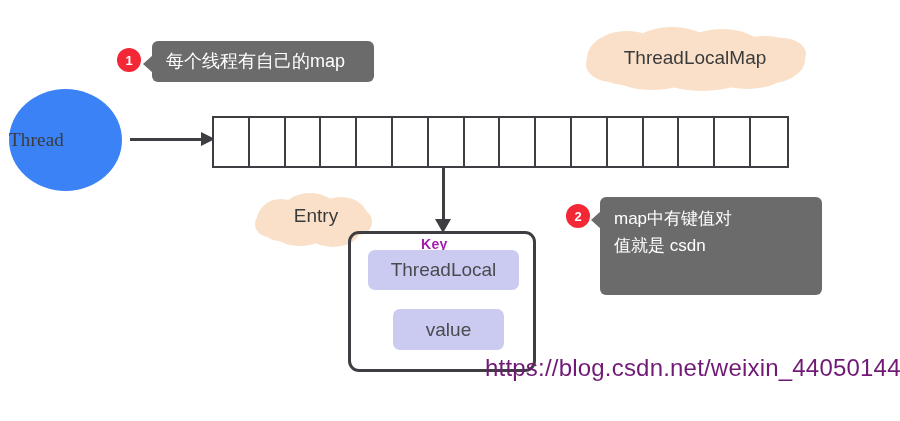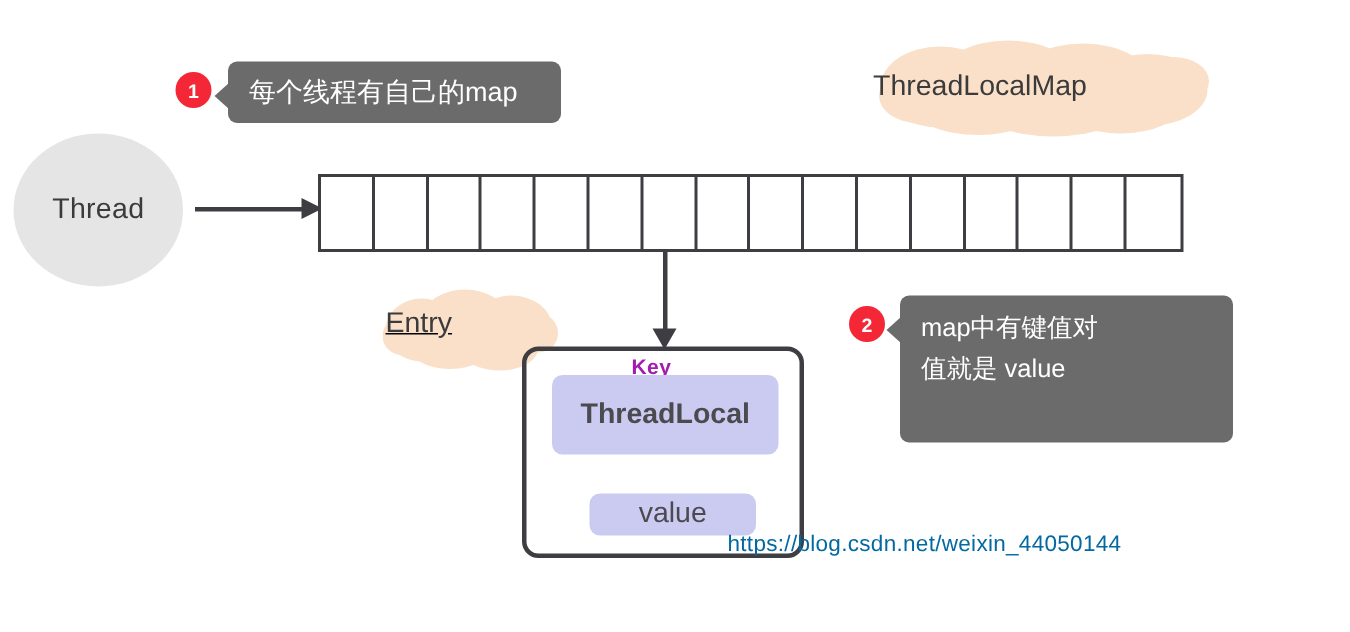--- a/index.html
+++ b/index.html
@@ -19,24 +19,25 @@
   }
 
   
   .thread-circle {
     position: absolute;
     left: 9px;
     top: 89px;
     width: 113px;
     height: 102px;
     border-radius: 50%;
-    background: #e5e5e5;
+    background: #3b82f6;
     display: flex;
     align-items: center;
-    justify-content: center;
+    justify-content: flex-start;
+    font-family: Liberation Serif, serif;
   }
   .thread-circle .label {
     font-size: 19px;
     color: #3b3b3b;
     letter-spacing: .2px;
   }
 
   
   .arrow-h {
     position: absolute;
@@ -96,36 +97,36 @@
     border-top: 14px solid #3e3e42;
     border-left: 8.5px solid transparent;
     border-right: 8.5px solid transparent;
   }
 
   
   .cloud {
     position: absolute;
     display: flex;
     align-items: center;
-    justify-content: flex-start;
+    justify-content: center;
   }
   .cloud svg {
     position: absolute;
     left: 0;
     top: 0;
     width: 100%;
     height: 100%;
   }
   .cloud .label {
     position: relative;
     color: #3b3b3b;
   }
   .cloud-map { left: 582px; top: 24px; width: 226px; height: 68px; }
   .cloud-map .label { font-size: 19px; }
-  .cloud-entry { left: 255px; top: 190px; width: 118px; height: 58px; text-decoration: underline; }
+  .cloud-entry { left: 255px; top: 190px; width: 118px; height: 58px; }
   .cloud-entry .label { font-size: 19px; transform: translate(2px, -3px); }
 
   
   .entry-box {
     position: absolute;
     left: 348px;
     top: 231px;
     width: 188px;
     height: 141px;
     border: 3px solid #3e3e42;
@@ -138,22 +139,22 @@
   .lav-box {
     position: absolute;
     background: #cbcbf2;
     border-radius: 7px;
     display: flex;
     align-items: center;
     justify-content: center;
     color: #4a4a4f;
     font-size: 19px;
   }
-  .lav-threadlocal { left: 368px; top: 250px; width: 151px; height: 53px; font-weight: bold; }
-  .lav-value       { left: 393px; top: 309px; width: 111px; height: 28px; margin-top: 20px; }
+  .lav-threadlocal { left: 368px; top: 250px; width: 151px; height: 40px; }
+  .lav-value       { left: 393px; top: 309px; width: 111px; height: 41px; }
 
   .key-label {
     position: absolute;
     left: 421px;
     top: 236px;
     font-size: 14px;
     font-weight: bold;
     color: #a21caf;
     letter-spacing: .3px;
   }
@@ -210,22 +211,22 @@
     justify-content: center;
   }
   .badge-1 { left: 117px; top: 48px; }
   .badge-2 { left: 566px; top: 204px; }
 
   
   .watermark {
     position: absolute;
     left: 485px;
     top: 354px;
-    font-size: 15px;
-    color: #0369a1;
+    font-size: 24px;
+    color: #701a75;
     letter-spacing: .2px;
     white-space: nowrap;
   }
 </style>
 </head>
 <body>
 
 <div id="canvas">
 
   <div class="thread-circle">
@@ -295,18 +296,18 @@
   <div class="lav-box lav-value">value</div>
 
   <div class="badge badge-1">1</div>
   <div class="callout callout-1">
     <span class="line">每个线程有自己的map</span>
   </div>
 
   <div class="badge badge-2">2</div>
   <div class="callout callout-2">
     <span class="line">map中有键值对</span>
-    <span class="line">值就是 value</span>
+    <span class="line">值就是 csdn</span>
   </div>
 
   <div class="watermark">https://blog.csdn.net/weixin_44050144</div>
 
 </div>
 
 </body></html>

